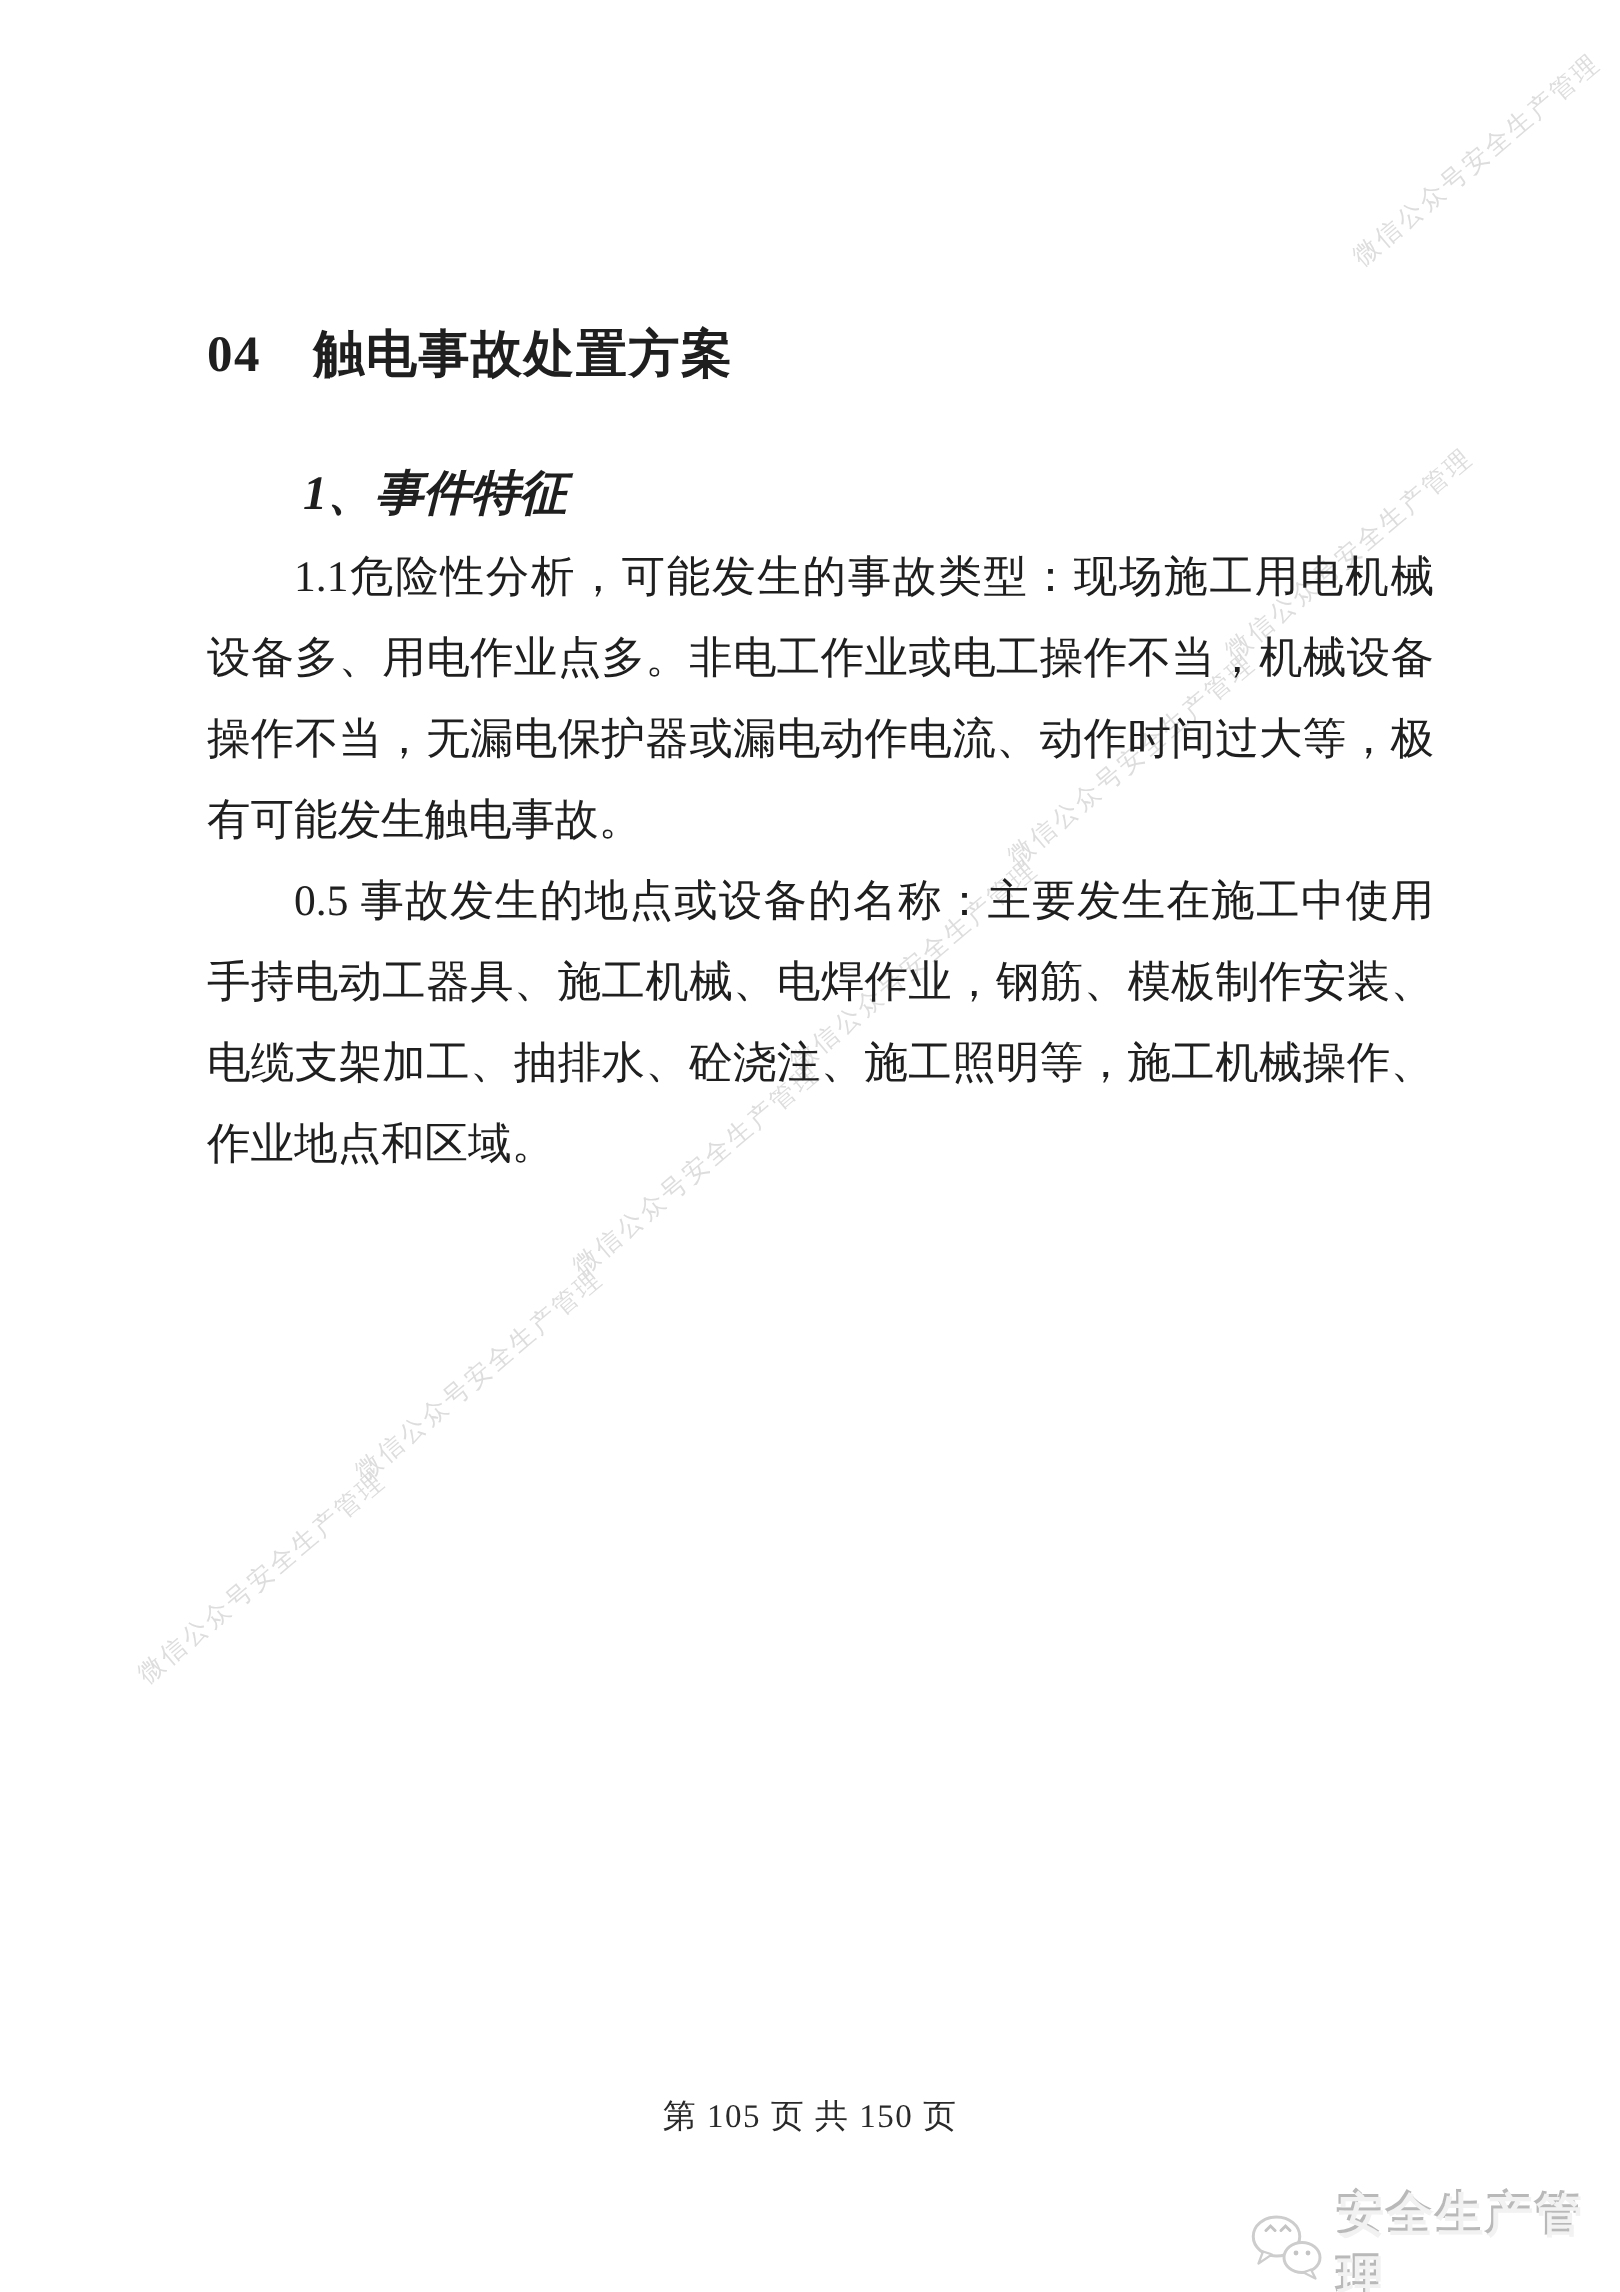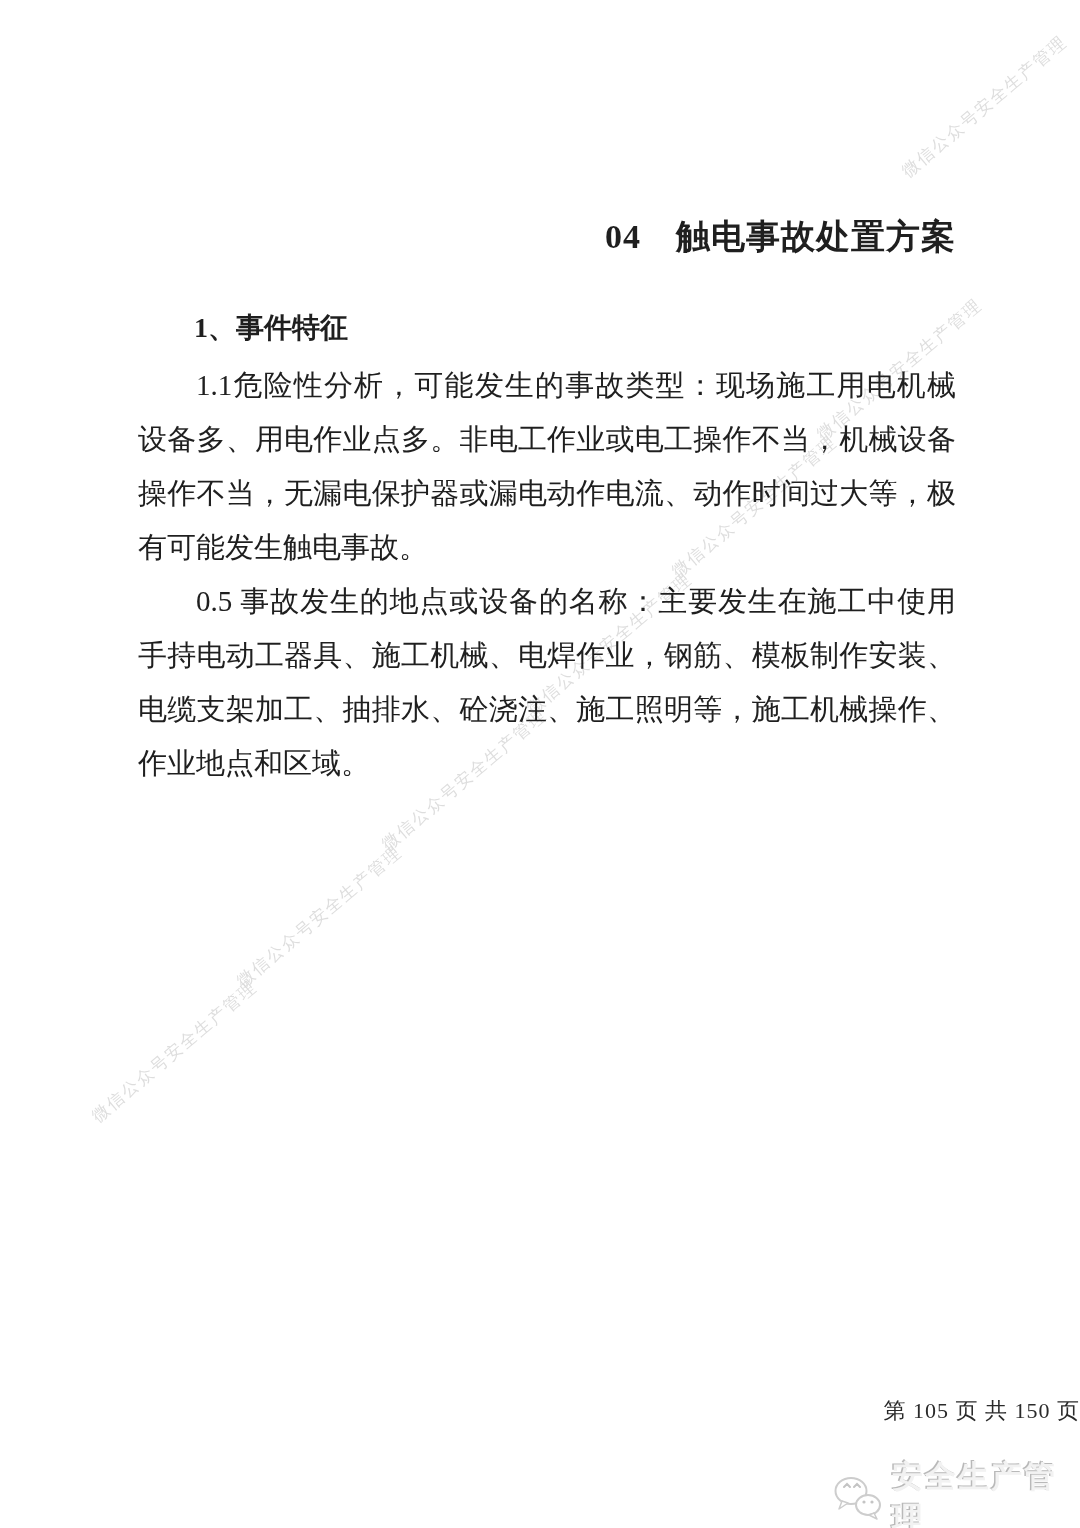--- a/index.html
+++ b/index.html
@@ -35,48 +35,49 @@
   
   .content {
     position: absolute;
     left: 138px;
     top: 216px;
     width: 818px;
     z-index: 1;
   }
   .doc-title {
     margin: 0 0 48px 0;
-    text-align: right;
+    text-align: left;
     font-size: 34px;
     line-height: 42px;
     font-weight: bold;
     letter-spacing: 1px;
   }
   .section-heading {
     margin: 0 0 8px 0;
-    font-size: 28px;
+    font-size: 32px;
     line-height: 44px;
     font-weight: bold;
     text-indent: 2em;
+    font-style: italic;
   }
   p.body-para {
     margin: 0;
     font-size: 29px;
     line-height: 54px;
     text-align: justify;
     text-indent: 2em;
   }
 
   
   .page-number {
     position: absolute;
     left: 0;
     top: 1396px;
     width: 100%;
-    text-align: right;
+    text-align: center;
     font-size: 22px;
     letter-spacing: 1px;
     color: #2a2a2a;
     z-index: 1;
   }
 
   
   .brand {
     position: absolute;
     left: 832px;

